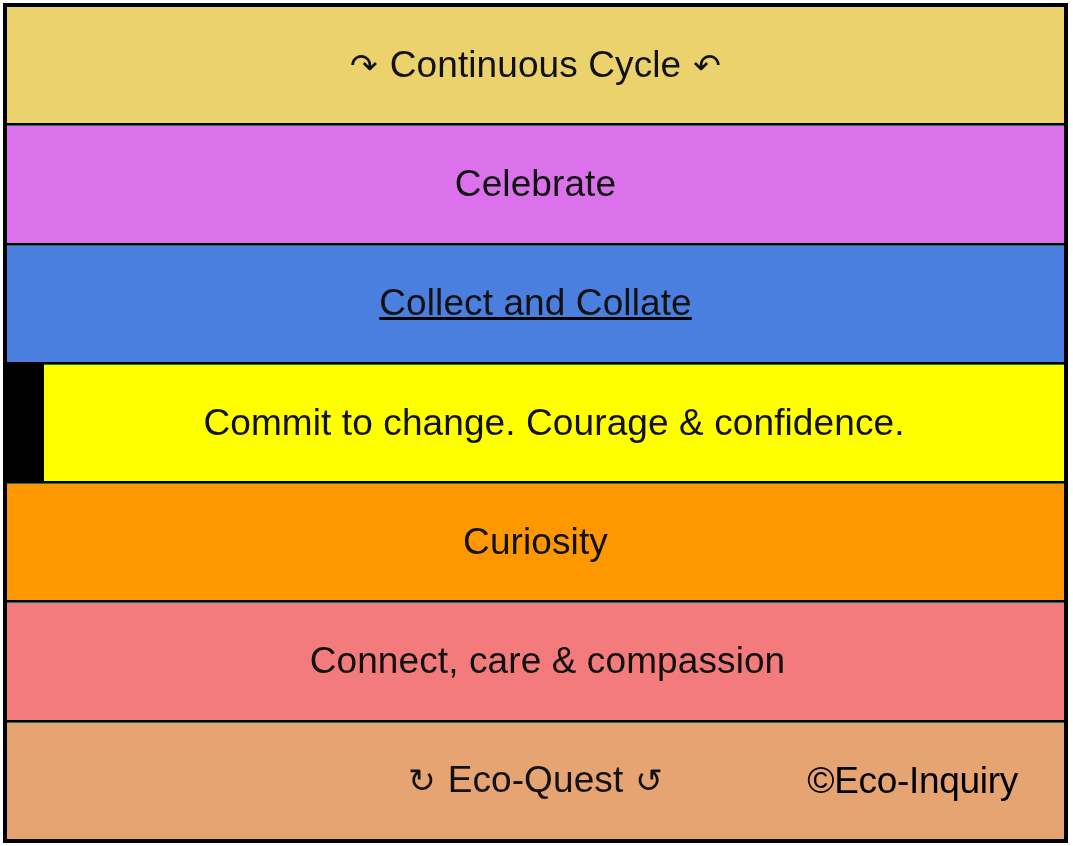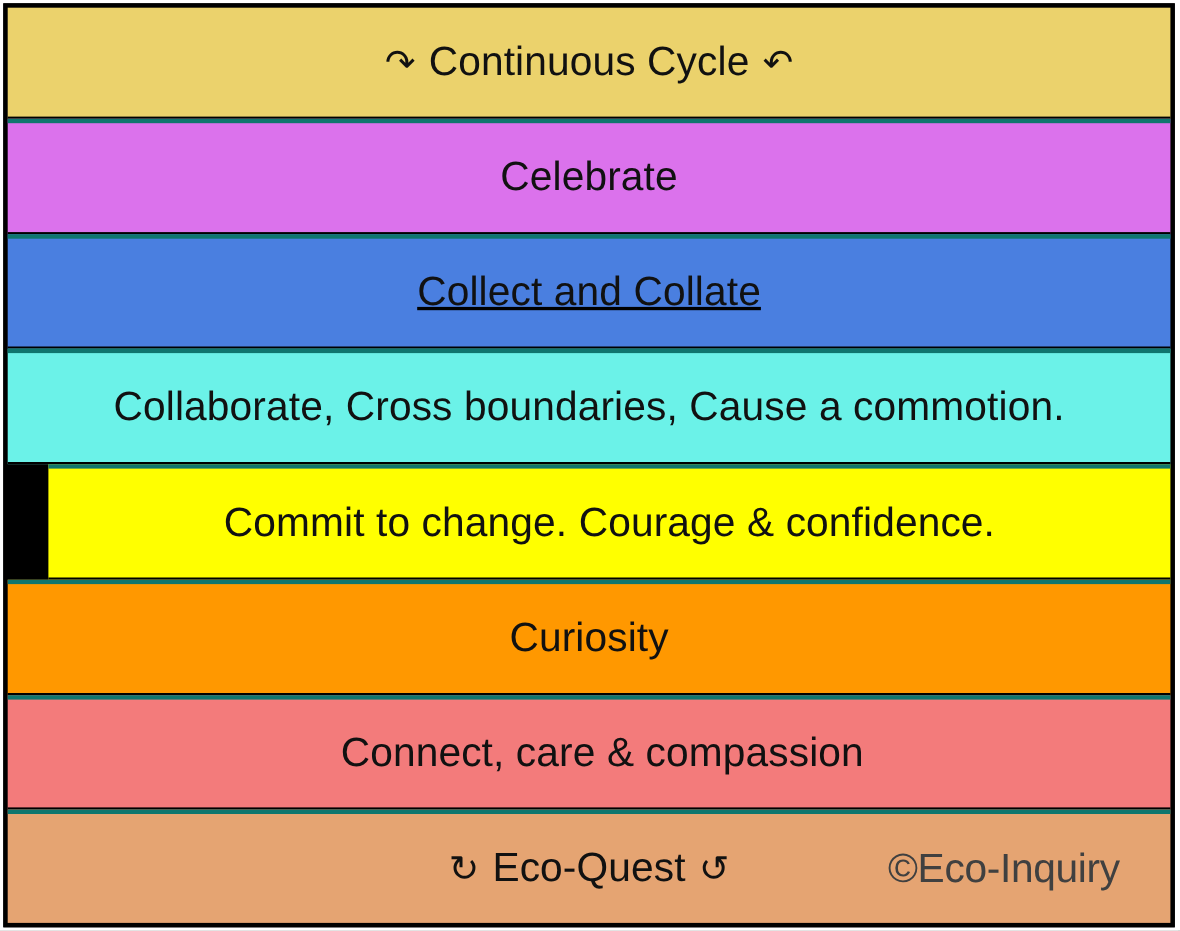--- a/index.html
+++ b/index.html
@@ -31,21 +31,21 @@
     background: #000000;
     display: flex;
     flex-direction: column;
   }
 
   .cycle-row {
     box-sizing: border-box;
     flex: 1 1 0;
     min-height: 0;
     position: relative;
-    border-top: 4px solid #0f766e;
+    border-top: 1px solid #0f766e;
     border-bottom: 2px solid #000000;
     display: flex;
     align-items: center;
     justify-content: center;
     overflow: hidden;
   }
   .cycle-row:first-child { border-top: none; }
   .cycle-row:last-child  { border-bottom: none; }
 
   .row-label {
@@ -69,21 +69,21 @@
   .arrow-right { margin-left: 12px; }
 
   .footer-row .row-label { position: relative; }
 
   .copyright-mark {
     position: absolute;
     right: 46px;
     top: 50%;
     transform: translateY(-50%);
     font-size: 37px;
-    color: #404040;
+    color: #000000;
     white-space: nowrap;
     letter-spacing: -0.3px;
   }
 </style>
 </head>
 <body style="background: rgb(255, 255, 255);">
 
 <div id="diagram-frame" style="background: rgb(255, 255, 255);">
   <div id="ladder">
 
@@ -94,23 +94,20 @@
     </div>
 
     <div class="cycle-row" style="background: rgb(219, 114, 236);">
       <div class="row-label">Celebrate</div>
     </div>
 
     <div class="cycle-row" style="background: rgb(74, 127, 224); text-decoration: underline;">
       <div class="row-label">Collect and Collate</div>
     </div>
 
-    <div class="cycle-row" style="background: rgb(107, 242, 232);">
-      <div class="row-label">Collaborate, Cross boundaries, Cause a commotion.</div>
-    </div>
 
 
     <div class="cycle-row" style="background: rgb(255, 255, 0); margin-left: 37px;">
       <div class="row-label">Commit to change. Courage &amp; confidence.</div>
     </div>
 
     <div class="cycle-row" style="background: rgb(255, 152, 0);">
       <div class="row-label">Curiosity</div>
     </div>
 

